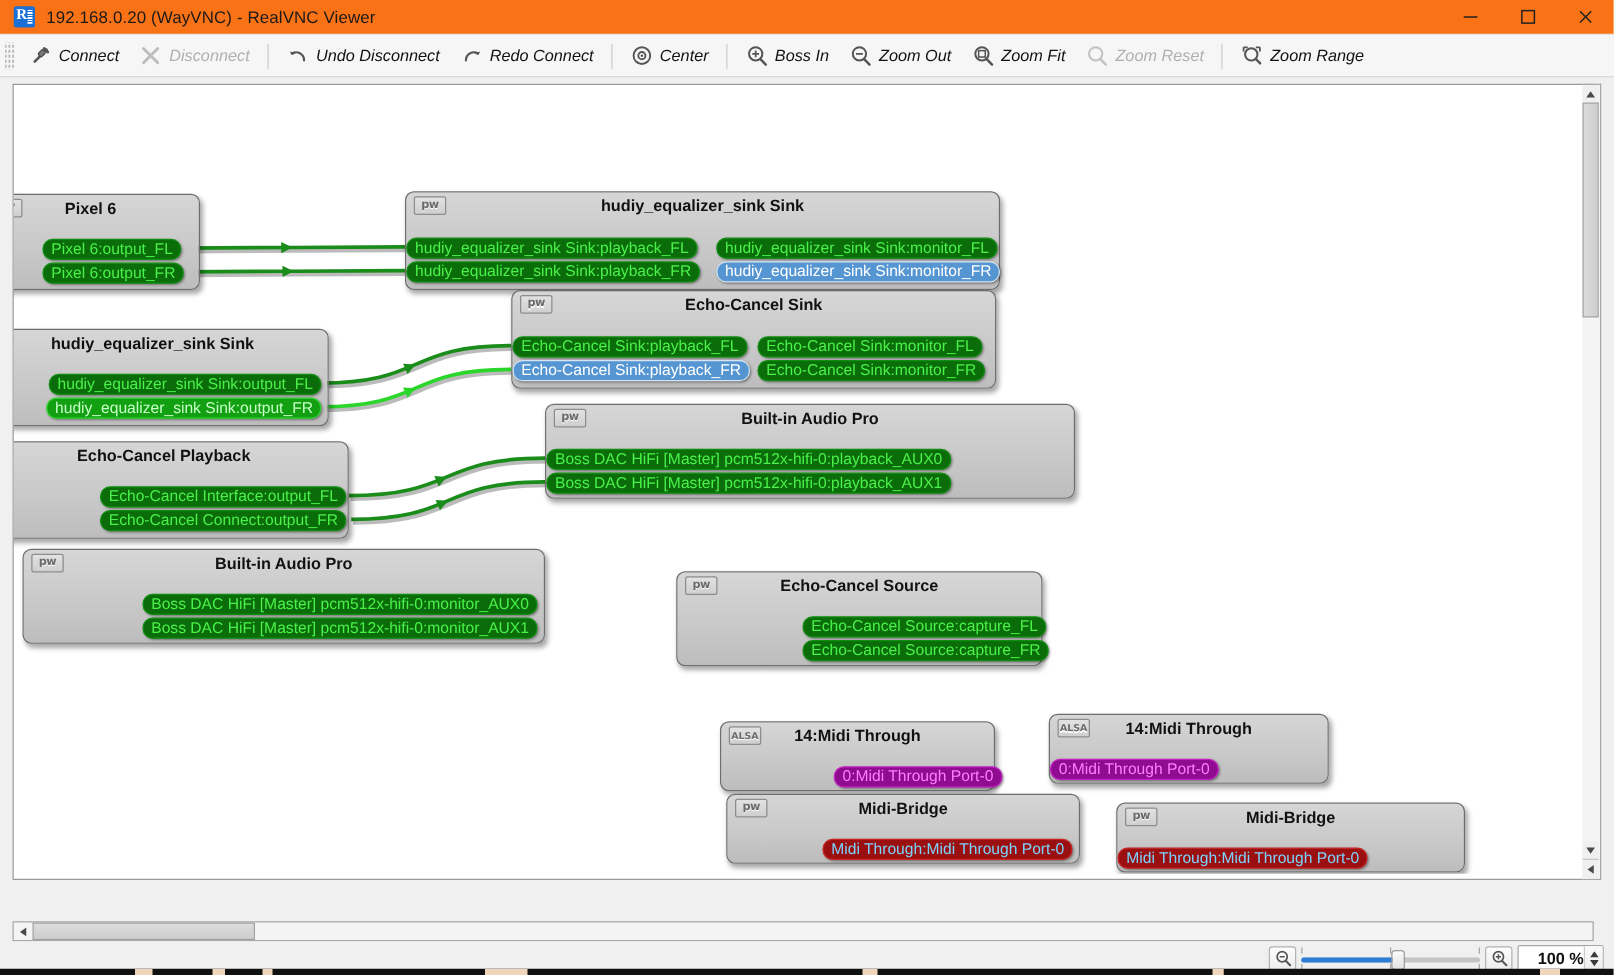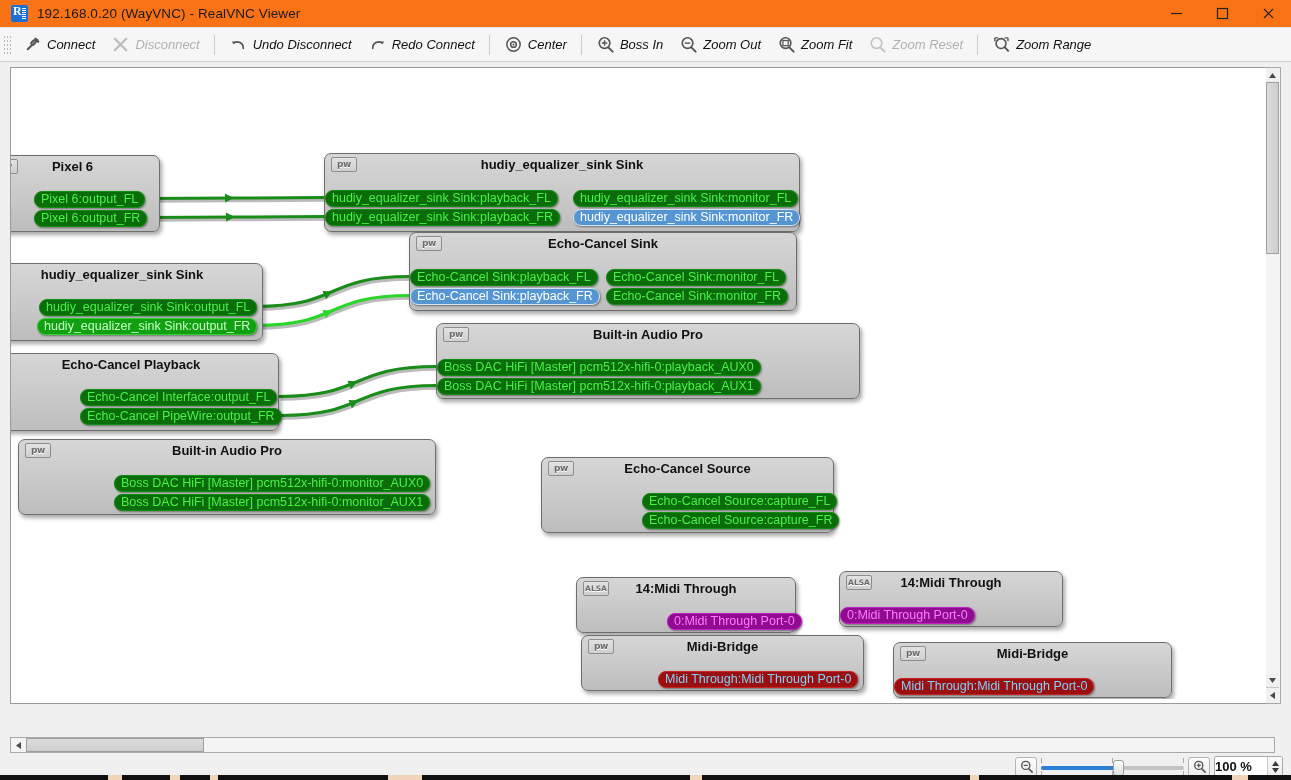--- a/index.html
+++ b/index.html
@@ -242,21 +242,21 @@
   .zoom-slider .handle {
     position: absolute; left: 50%; top: 3px; width: 11px; height: 16px;
     background: linear-gradient(to bottom,#fbfbfb,#e2e2e2);
     border: 1px solid #9d9d9d; border-radius: 3px;
   }
   .zoom-spin {
     height: 21px; border: 1px solid #a9a9a9; background: #fff;
     display: flex; align-items: center; border-radius: 2px;
   }
   .zoom-spin .val {
-    width: 52px; text-align: left; font-size: 13px; font-weight: bold; color: #111;
+    width: 52px; text-align: right; font-size: 13px; font-weight: bold; color: #111;
   }
   .zoom-spin .arrows {
     width: 15px; height: 19px; border-left: 1px solid #c9c9c9;
     background: linear-gradient(to bottom,#fafafa,#ededed);
     display: flex; flex-direction: column; align-items: center; justify-content: center; gap: 2px;
   }
 
   .bottom-strip {
     position: absolute; left: 0; bottom: 0; width: 1291px; height: 5px;
     background: #101010;
@@ -460,21 +460,21 @@
               <div class="node-title">Built-in Audio Pro<div class="node-badge">pw</div></div>
               <div class="node-body">
                 <div class="port audio" style="left: 0px; top: 14px;">Boss DAC HiFi [Master] pcm512x-hifi-0:playback_AUX0</div>
                 <div class="port audio" style="left: 0px; top: 33px;">Boss DAC HiFi [Master] pcm512x-hifi-0:playback_AUX1</div>
               </div>
             </div>
             <div class="node" style="left: -28px; top: 273px; width: 296px; height: 78px;">
               <div class="node-title">Echo-Cancel Playback</div>
               <div class="node-body">
                 <div class="port audio" style="left: 96px; top: 14px;">Echo-Cancel Interface:output_FL</div>
-                <div class="port audio" style="left: 96px; top: 33px;">Echo-Cancel PipeWire:output_FR</div>
+                <div class="port audio" style="left: 96px; top: 33px;">Echo-Cancel Connect:output_FR</div>
               </div>
             </div>
             <div class="node" style="left: 7px; top: 359px; width: 418px; height: 76px;">
               <div class="node-title">Built-in Audio Pro<div class="node-badge">pw</div></div>
               <div class="node-body">
                 <div class="port audio" style="left: 95px; top: 14px;">Boss DAC HiFi [Master] pcm512x-hifi-0:monitor_AUX0</div>
                 <div class="port audio" style="left: 95px; top: 33px;">Boss DAC HiFi [Master] pcm512x-hifi-0:monitor_AUX1</div>
               </div>
             </div>
             <div class="node" style="left: 530px; top: 377px; width: 293px; height: 76px;">

